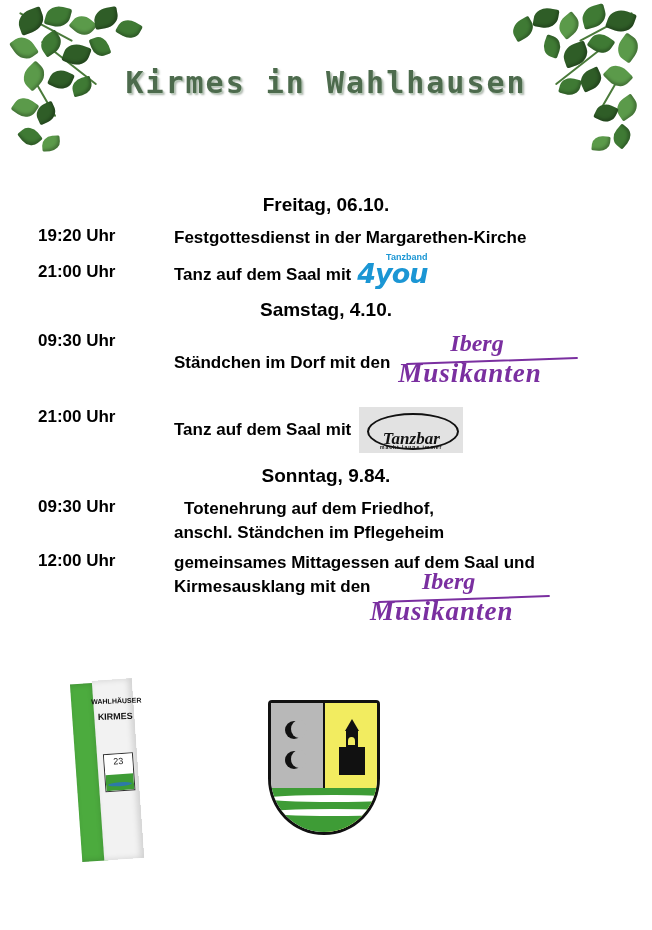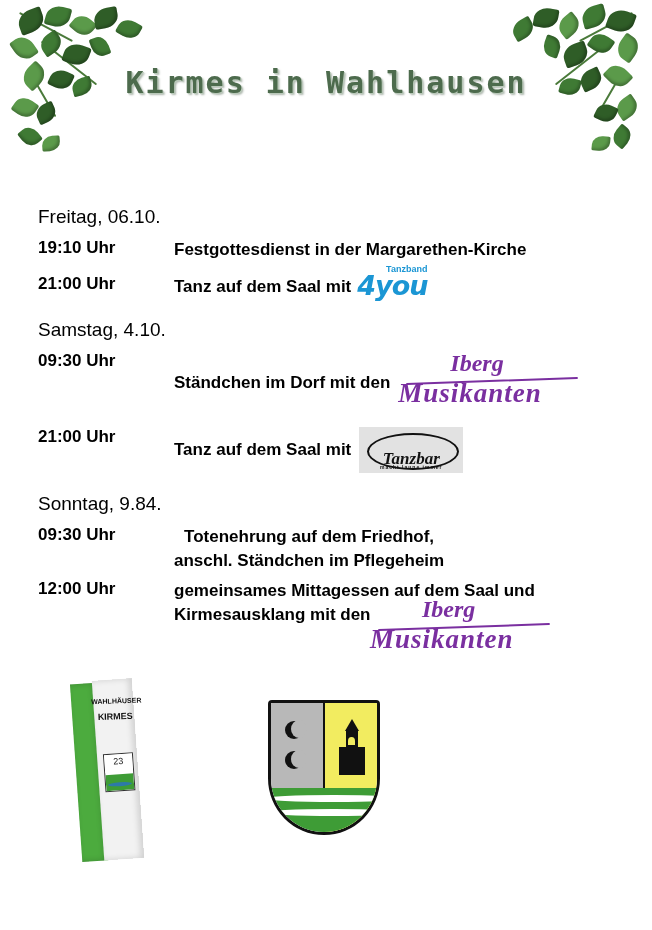--- a/index.html
+++ b/index.html
@@ -68,23 +68,24 @@
   .content {
     position: absolute;
     top: 186px;
     left: 0;
     right: 0;
     padding: 0 38px;
     box-sizing: border-box;
   }
   .day-heading {
     font-size: 19px;
-    font-weight: normal;
+    font-weight: bold;
     color: #000;
-    margin: 20px 0 10px 0;
+    margin: 8px 0 10px 0;
+    text-align: center;
   }
   .row {
     display: flex;
     align-items: flex-start;
     margin-bottom: 12px;
   }
   .time {
     width: 136px;
     flex: 0 0 136px;
     font-size: 17px;
@@ -433,21 +434,21 @@
   <div class="title-block">
     <div class="title-line">Kirmes in Wahlhausen</div>
   </div>
 </div>
 
 <div class="content">
 
   <div class="day-heading">Freitag, 06.10.</div>
 
   <div class="row">
-    <div class="time">19:10 Uhr</div>
+    <div class="time">19:20 Uhr</div>
     <div class="desc">
       <span class="txt">Festgottesdienst in der Margarethen-Kirche</span>
     </div>
   </div>
 
   <div class="row">
     <div class="time">21:00 Uhr</div>
     <div class="desc">
       <span class="txt">Tanz auf dem Saal mit</span>
       <span class="logo-4you">

